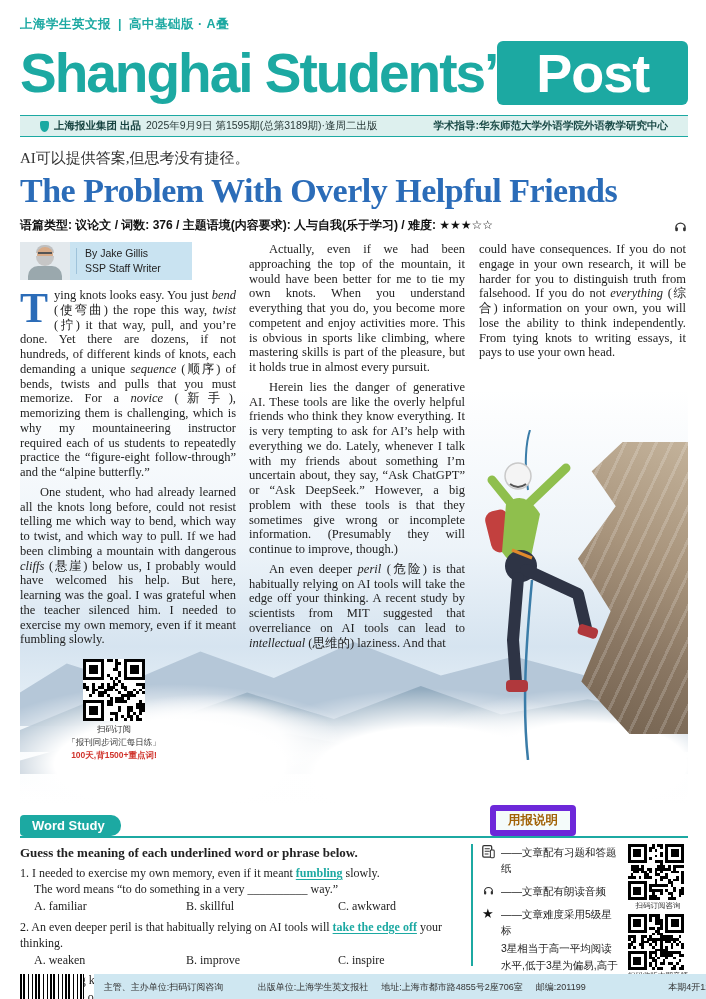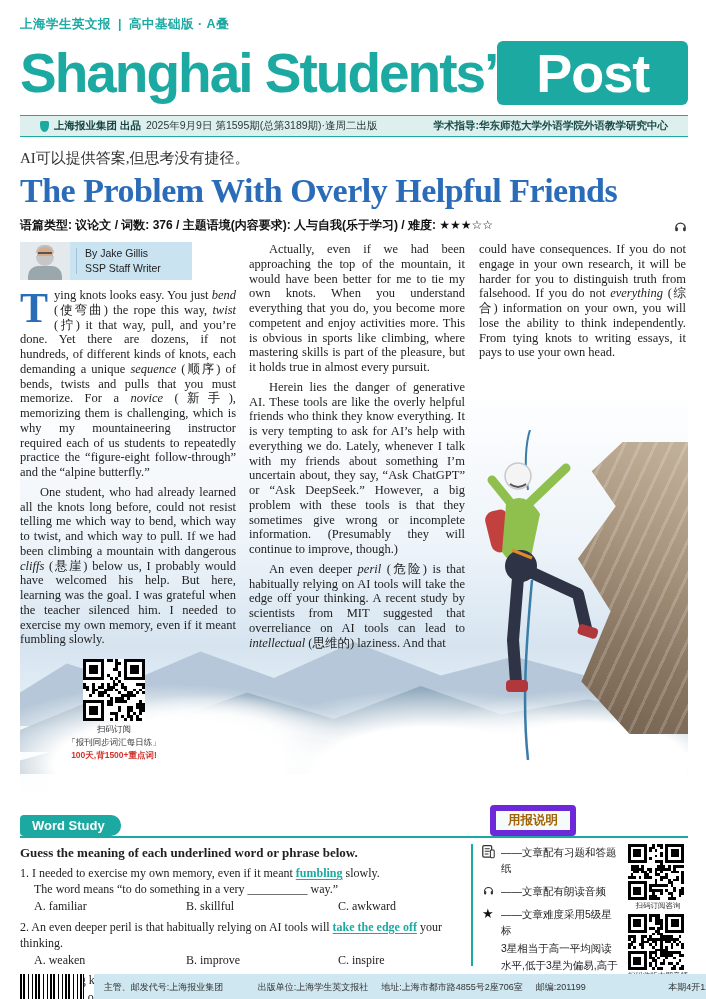--- a/index.html
+++ b/index.html
@@ -691,21 +691,21 @@
       </div>
     </div>
 
     <div class="footer">
       <div class="barcode-wrap">
         <div class="barcode"></div>
         <div class="barcode-label">GA2509093189A</div>
       </div>
       <div class="pubinfo">
         <div>
-          <div>主管、邮发代号:上海报业集团</div>
+          <div>主管、主办单位:扫码订阅咨询</div>
             <div>国内统一连续出版物号:CN 31-0044</div>
         </div>
         <div>
           <div>出版单位:上海学生英文报社</div>
             <div>邮发代号:3-203</div>
         </div>
         <div>
           <div>地址:上海市都市路4855号2座706室</div>
             <div>编辑部:22895265</div>
         </div>

